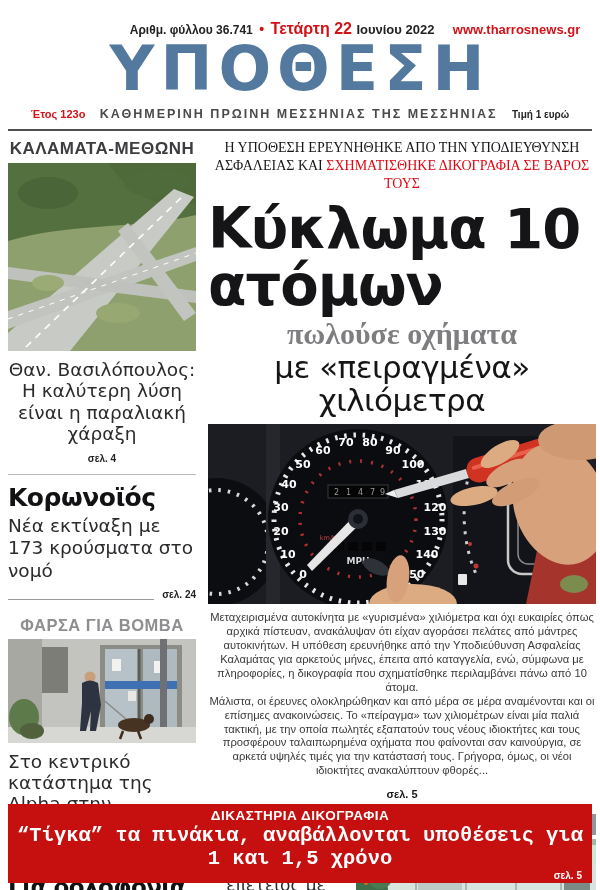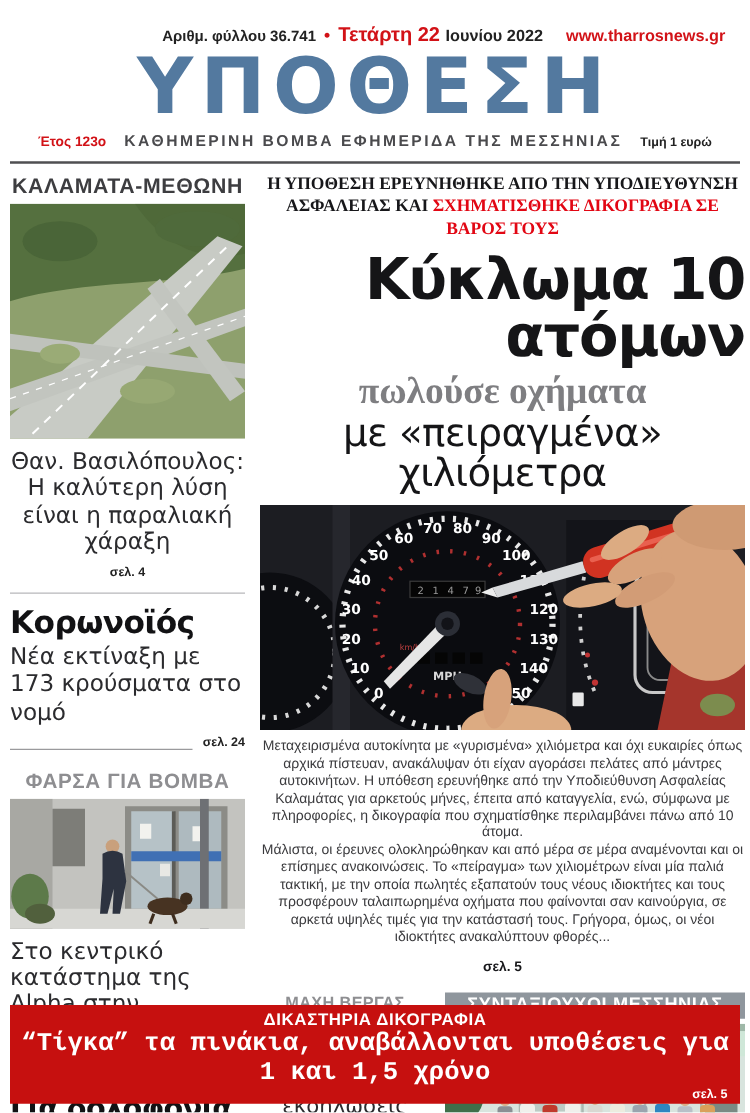--- a/index.html
+++ b/index.html
@@ -34,25 +34,25 @@
   .ref-line { flex:1; border-top:1.5px solid #9a9a9d; }
   .ref-txt { font-size:10px; font-weight:bold; color:#222; white-space:nowrap; }
   .divider { border-top:1.5px solid #b8b8bb; margin:10px 0 8px; }
   .h-heavy { font-family:"DejaVu Sans", sans-serif; font-weight:bold; color:#121214; }
   .h-covid { font-size:25px; letter-spacing:-0.5px; }
   .h-murder { font-size:23px; letter-spacing:-0.5px; }
   .lc-sub { font-family:"DejaVu Sans", sans-serif; font-size:18.5px; color:#2b2b2e; line-height:1.22; margin-top:3px; }
   .lc-gray-kicker { color:#8e8e91; font-weight:bold; font-size:16.5px; text-align:center; letter-spacing:0.5px; }
 
   
-  .lead-kicker { font-family:"Liberation Serif", serif; font-weight:bold; font-size:14px;
+  .lead-kicker { font-family:"Liberation Serif", serif; font-weight:normal; font-size:14px;
                  text-align:center; line-height:1.3; color:#17171a; }
   .lead-kicker .red { color:#e20613; }
-  .h1 { font-family:"DejaVu Sans", sans-serif; font-weight:bold; font-size:46px; letter-spacing:-1px;
-        color:#151517; text-align:right; line-height:1.02; margin-top:6px; }
+  .h1 { font-family:"DejaVu Sans", sans-serif; font-weight:bold; font-size:56px; letter-spacing:-1px;
+        color:#151517; text-align:left; line-height:1.02; margin-top:6px; }
   .h2 { font-family:"Liberation Serif", serif; font-weight:bold; font-size:30px; color:#7e7e81;
         text-align:center; line-height:1.05; margin-top:4px; }
   .h3 { font-family:"DejaVu Sans", sans-serif; font-weight:normal; font-size:31px; letter-spacing:-0.5px;
         color:#151517; text-align:center; line-height:1.05; margin-top:2px; }
   .lead-photo { margin-top:8px; line-height:0; }
   .body-text { font-size:11.2px; color:#3a3a3d; text-align:center; line-height:1.24; margin-top:7px; }
   .lead-ref { text-align:center; font-size:11px; font-weight:bold; color:#17171a; margin-top:10px; }
 
   .subrow { display:grid; grid-template-columns:136px 1fr; column-gap:12px; margin-top:14px; }
   .sub-kicker { color:#8e8e91; font-weight:bold; font-size:13px; text-align:center; letter-spacing:0.3px; }
@@ -81,21 +81,21 @@
     <span class="issue">Αριθμ. φύλλου 36.741</span>
     <span class="bullet">•</span>
     <span class="day">Τετάρτη 22</span>
     <span class="rest">Ιουνίου 2022</span>
     <span class="site">www.tharrosnews.gr</span>
   </div>
 
   <div class="masthead">ΥΠΟΘΕΣΗ</div>
   <div class="tagline-row">
     <span class="year">Έτος 123ο</span>
-    <span class="tagline">ΚΑΘΗΜΕΡΙΝΗ ΒΟΜΒΑ ΕΦΗΜΕΡΙΔΑ ΤΗΣ ΜΕΣΣΗΝΙΑΣ</span>
+    <span class="tagline">ΚΑΘΗΜΕΡΙΝΗ ΠΡΩΙΝΗ ΜΕΣΣΗΝΙΑΣ ΤΗΣ ΜΕΣΣΗΝΙΑΣ</span>
     <span class="price">Τιμή 1 ευρώ</span>
   </div>
   <hr class="full">
 
   <div class="content">
 
     <aside>
 
       <div>
         <div class="lc-kicker">ΚΑΛΑΜΑΤΑ-ΜΕΘΩΝΗ</div>

